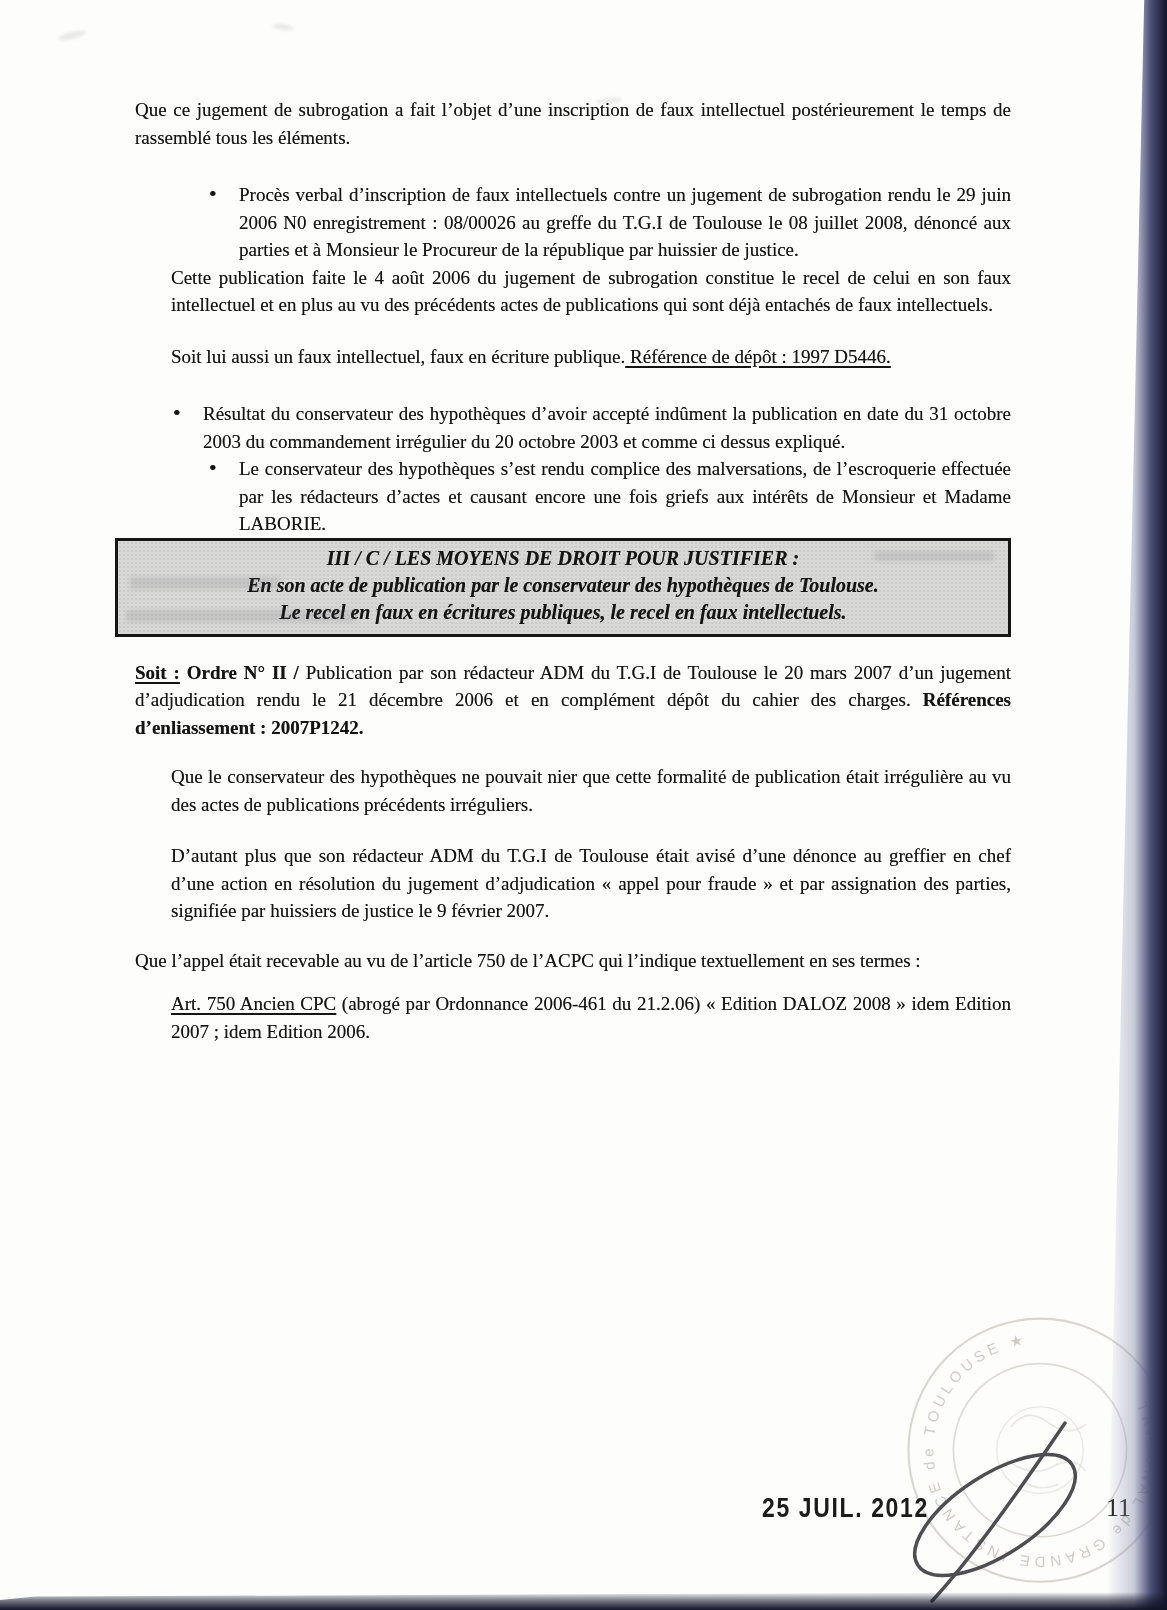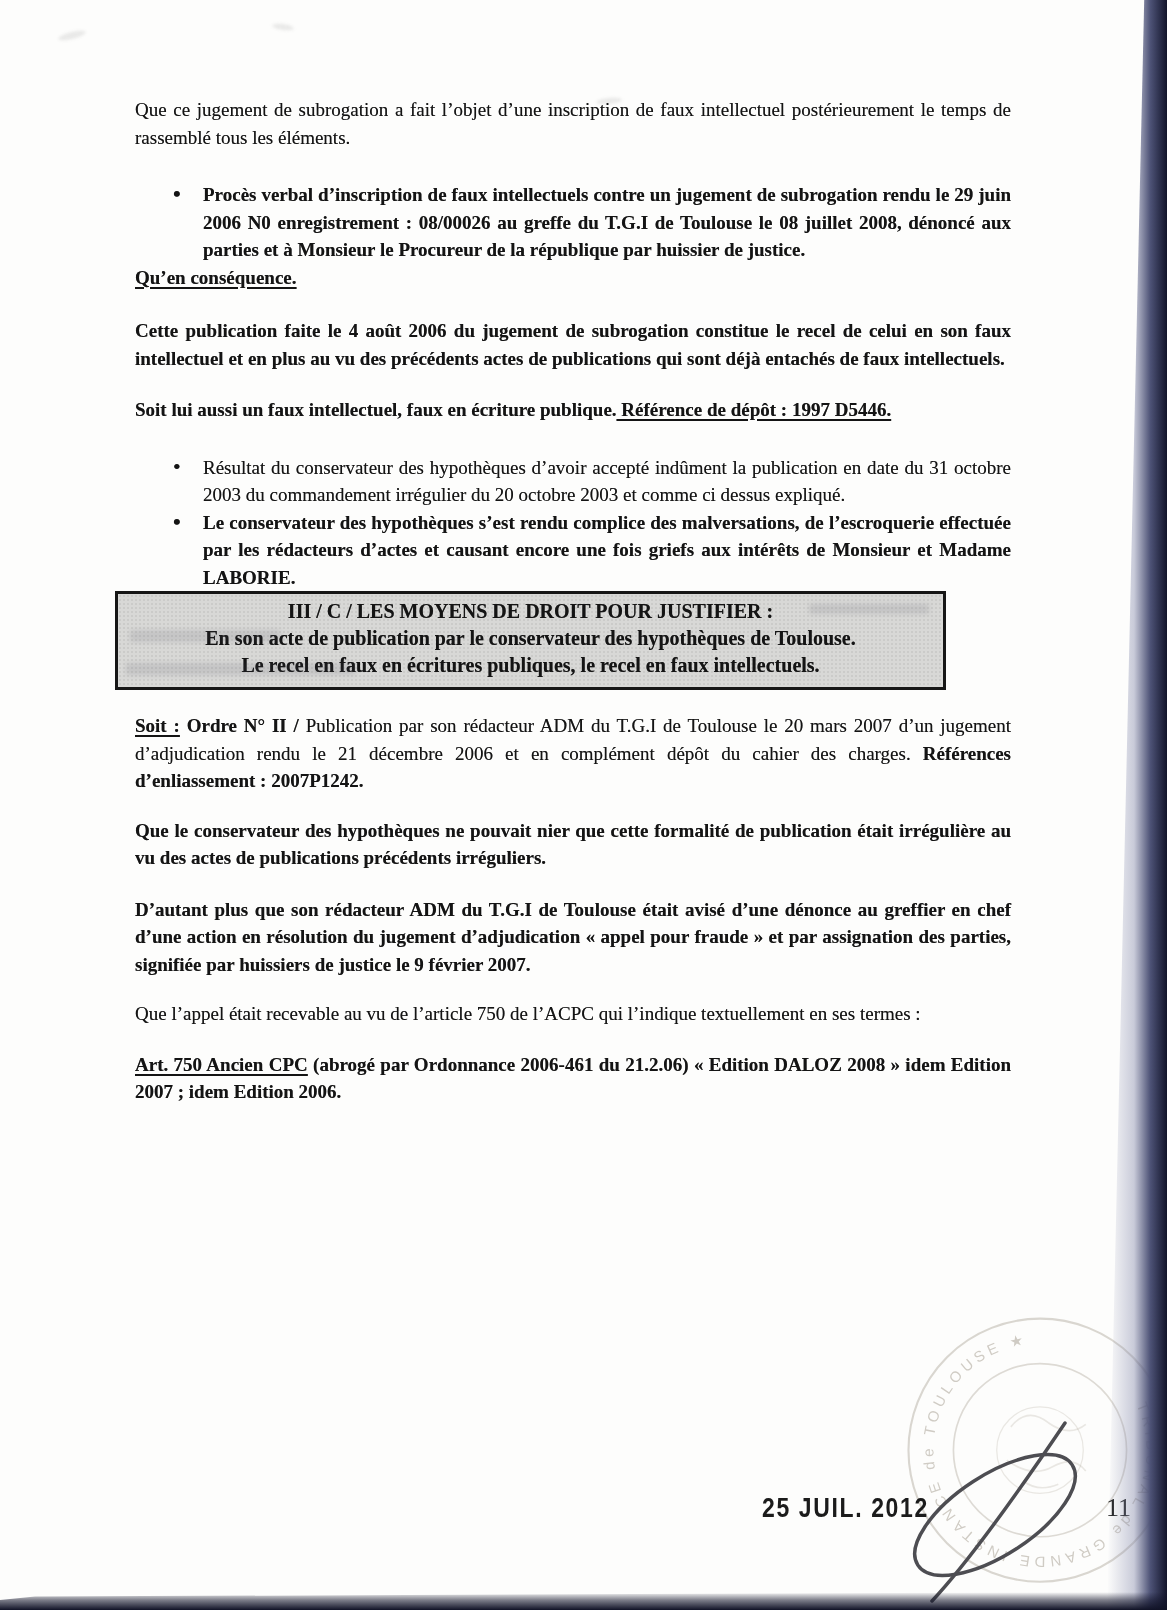--- a/index.html
+++ b/index.html
@@ -25,37 +25,38 @@
   }
   
   .content{
     position:absolute;left:135px;top:96px;width:876px;
     font-size:19px;line-height:27.5px;text-align:justify;
     text-shadow:0 0 .4px rgba(0,0,0,.5);
   }
   .para{margin:0 0 24px;}
   .b{font-weight:700;}
   .u{text-decoration:underline;text-decoration-thickness:2px;text-underline-offset:3px;}
-  .bold{font-weight:700;}
+  .bold{font-weight:400;margin-left:36px;}
   ul.blist{list-style:none;margin:0;padding:0;}
   ul.blist li{position:relative;padding-left:68px;}
   ul.blist li::before{content:"\2022";position:absolute;left:38px;top:-1px;font-size:22px;}
   .mb20{margin-bottom:20px;}.mb22{margin-bottom:22px;}.mb24{margin-bottom:24px;}
   .mb26{margin-bottom:26px;}.mb28{margin-bottom:28px;}.mb30{margin-bottom:30px;}
-  .mb40{margin-bottom:23px;}.mb54{margin-bottom:54px;}
+  .mb40{margin-bottom:16px;}.mb54{margin-bottom:54px;}
   
   .section-box{
     box-sizing:border-box;position:relative;
-    margin:0 0 22px -20px;width:831px;
+    margin:0 0 22px -20px;width:896px;
     border:3px solid #161616;
     background:#d8d8d6;
     background-image:radial-gradient(rgba(0,0,0,.06) 1px,transparent 1px);
     background-size:4px 4px;
     padding:4px 10px 8px;
     text-align:center;
+    font-style:italic;
   }
   .section-box .line{font-weight:700;font-size:20px;line-height:27px;text-align:center;}
   .ghost{position:absolute;background:rgba(75,75,90,.13);filter:blur(2px);border-radius:2px;pointer-events:none;}
   .smudge{position:absolute;background:rgba(60,60,60,.10);filter:blur(1.5px);border-radius:50%;pointer-events:none;}
   
   .date-stamp{
     position:absolute;left:762px;top:1492px;
     font-family:"Liberation Sans","DejaVu Sans",sans-serif;
     font-weight:700;font-size:28px;letter-spacing:2px;color:#1b1b1b;
     transform:scaleX(.82);transform-origin:left center;white-space:nowrap;
@@ -75,21 +76,20 @@
 
   <div class="content">
 
     <p class="para mb30"><span>Que ce jugement de subrogation a fait l’objet d’une inscription de faux intellectuel postérieurement le temps de rassemblé tous les éléments.</span></p>
 
     <ul class="blist mb20">
       <li class="bold"><span>Procès verbal d’inscription de faux intellectuels contre un jugement de subrogation rendu le 29 juin 2006 N0 enregistrement : 08/00026 au greffe du T.G.I de Toulouse le 08 juillet 2008, dénoncé aux parties et à Monsieur le Procureur de la république par huissier de justice.</span></li>
     </ul>
 
 
-    <p class="para mb26 bold"><span class="u">Qu’en conséquence.</span></p>
 
     <p class="para mb24 bold"><span>Cette publication faite le 4 août 2006 du jugement de subrogation constitue le recel de celui  en son faux intellectuel et en plus au vu des précédents actes de publications qui sont déjà entachés de faux intellectuels.</span></p>
 
     <p class="para mb30 bold"><span>Soit lui aussi un faux intellectuel, faux en écriture publique.</span><span class="u"> Référence de dépôt : 1997 D5446.</span></p>
 
     <ul class="blist mb28">
       <li><span>Résultat du conservateur des hypothèques d’avoir accepté indûment la publication en date du 31 octobre 2003 du commandement irrégulier du 20 octobre 2003 et comme ci dessus expliqué.</span></li>
     </ul>
 
     <ul class="blist mb54">

